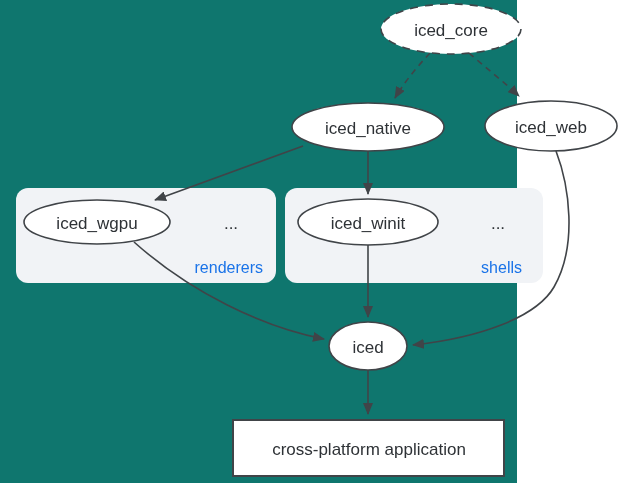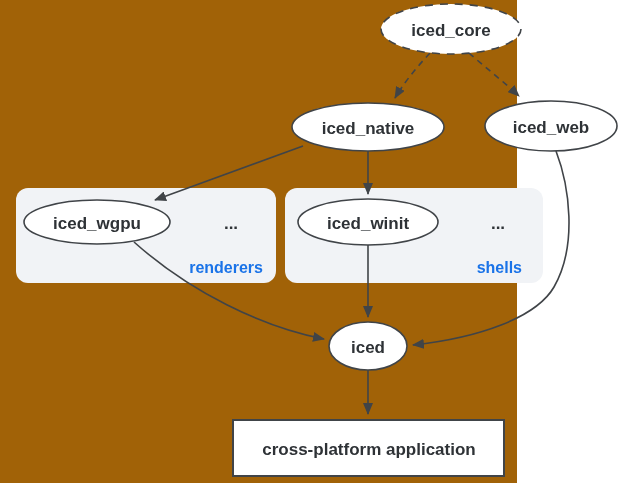--- a/index.html
+++ b/index.html
@@ -4,23 +4,22 @@
 <style>
   html, body {
     margin: 0;
     padding: 0;
     background: #ffffff;
   }
   .canvas {
     position: relative;
     width: 517px;
     height: 483px;
-    background: #a16207;
+    background: #0f766e;
     font-family: "Liberation Sans", sans-serif;
-    font-weight: bold;
   }
   svg { display: block; }
   .edge {
     fill: none;
     stroke: #404448;
     stroke-width: 1.6;
   }
   .edge.dashed { stroke-dasharray: 6 5; }
   .node-shape {
     fill: #ffffff;

